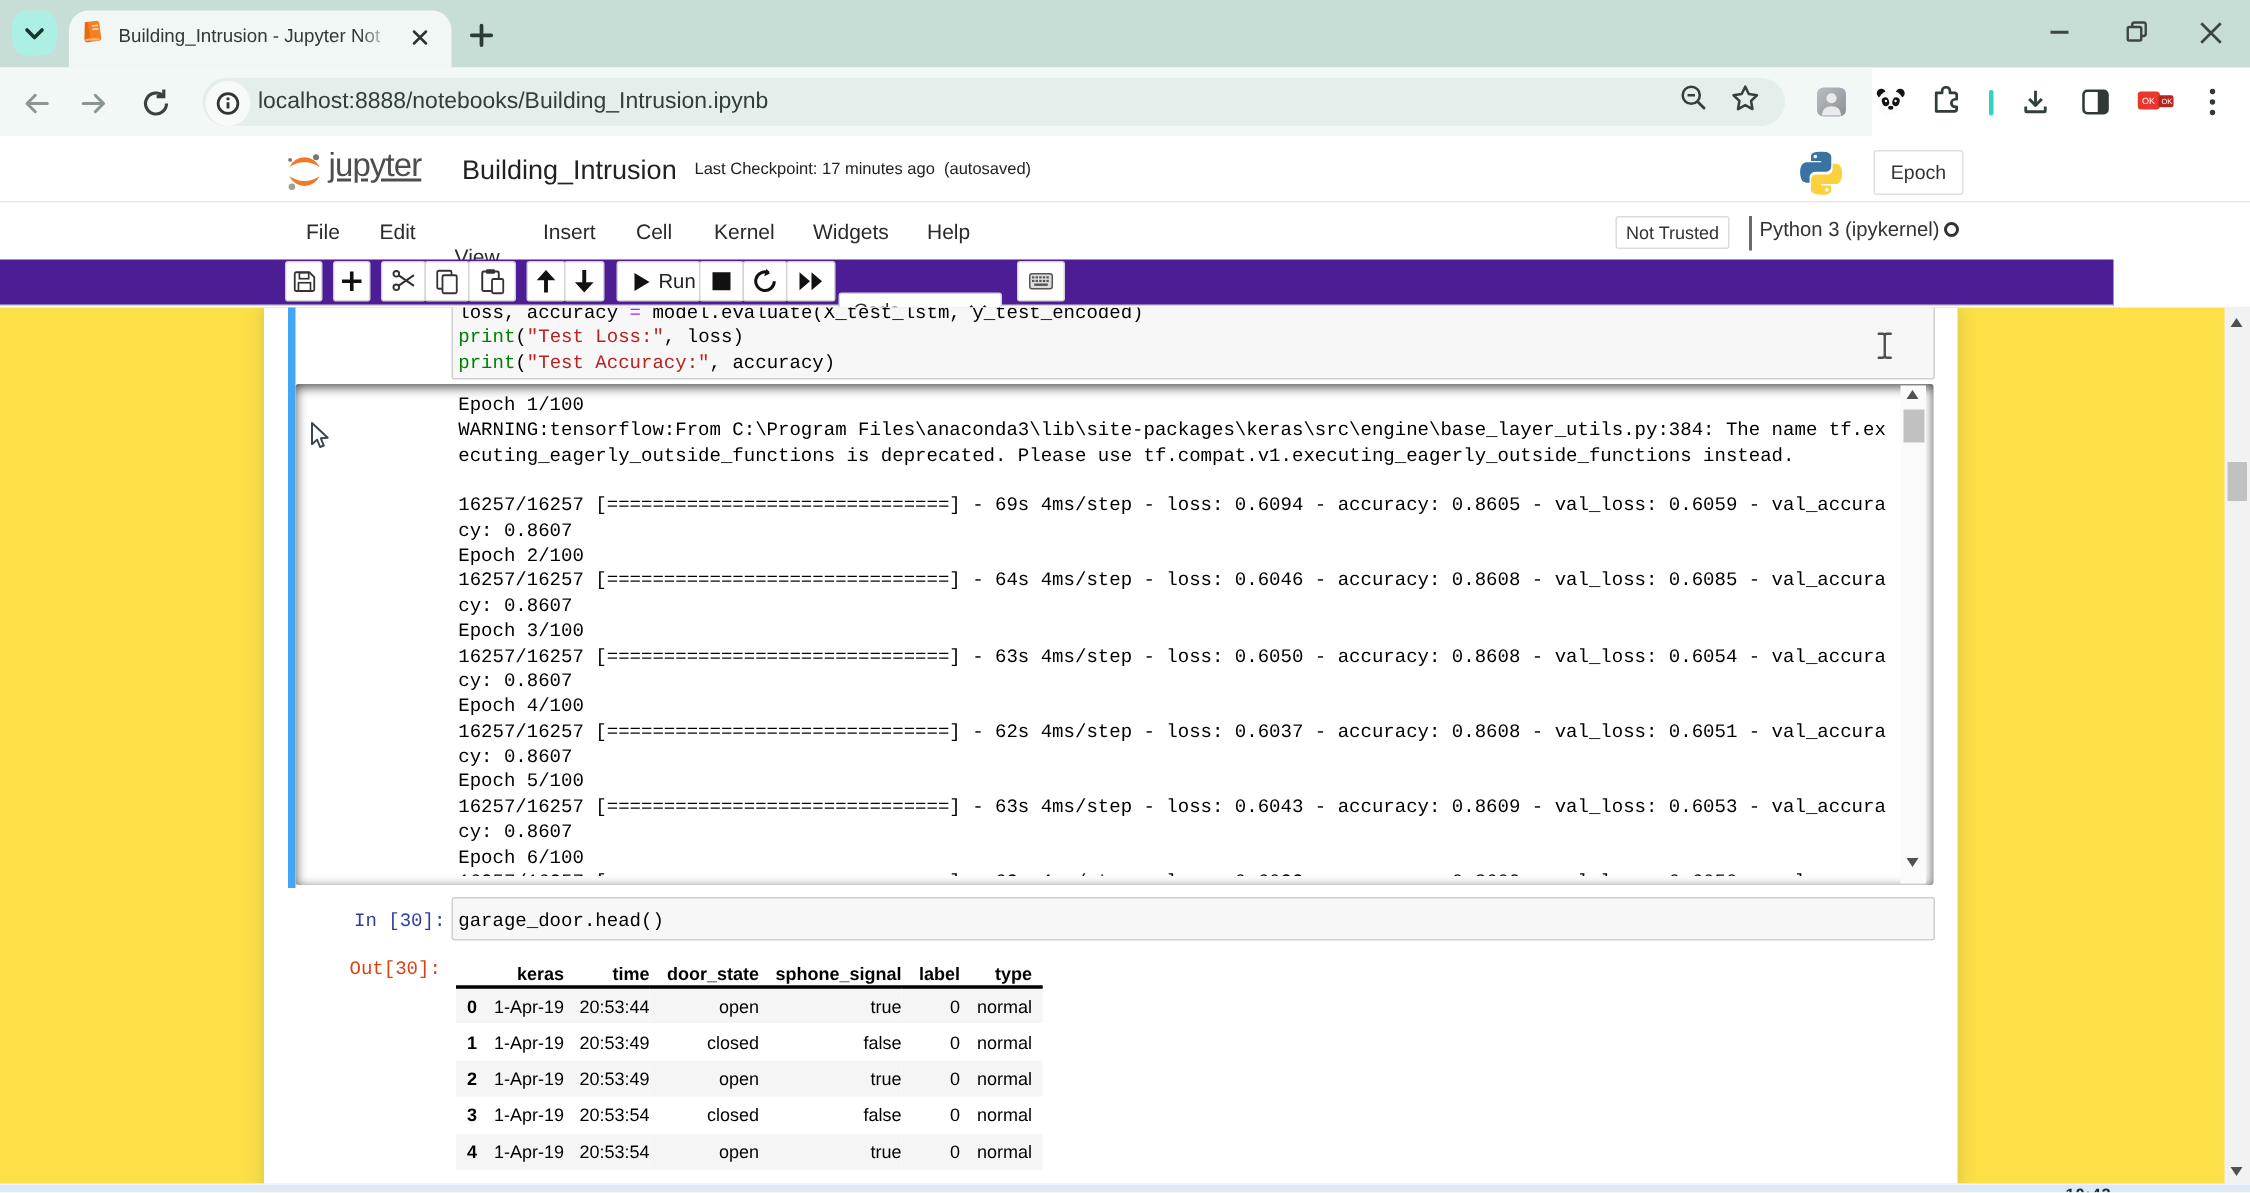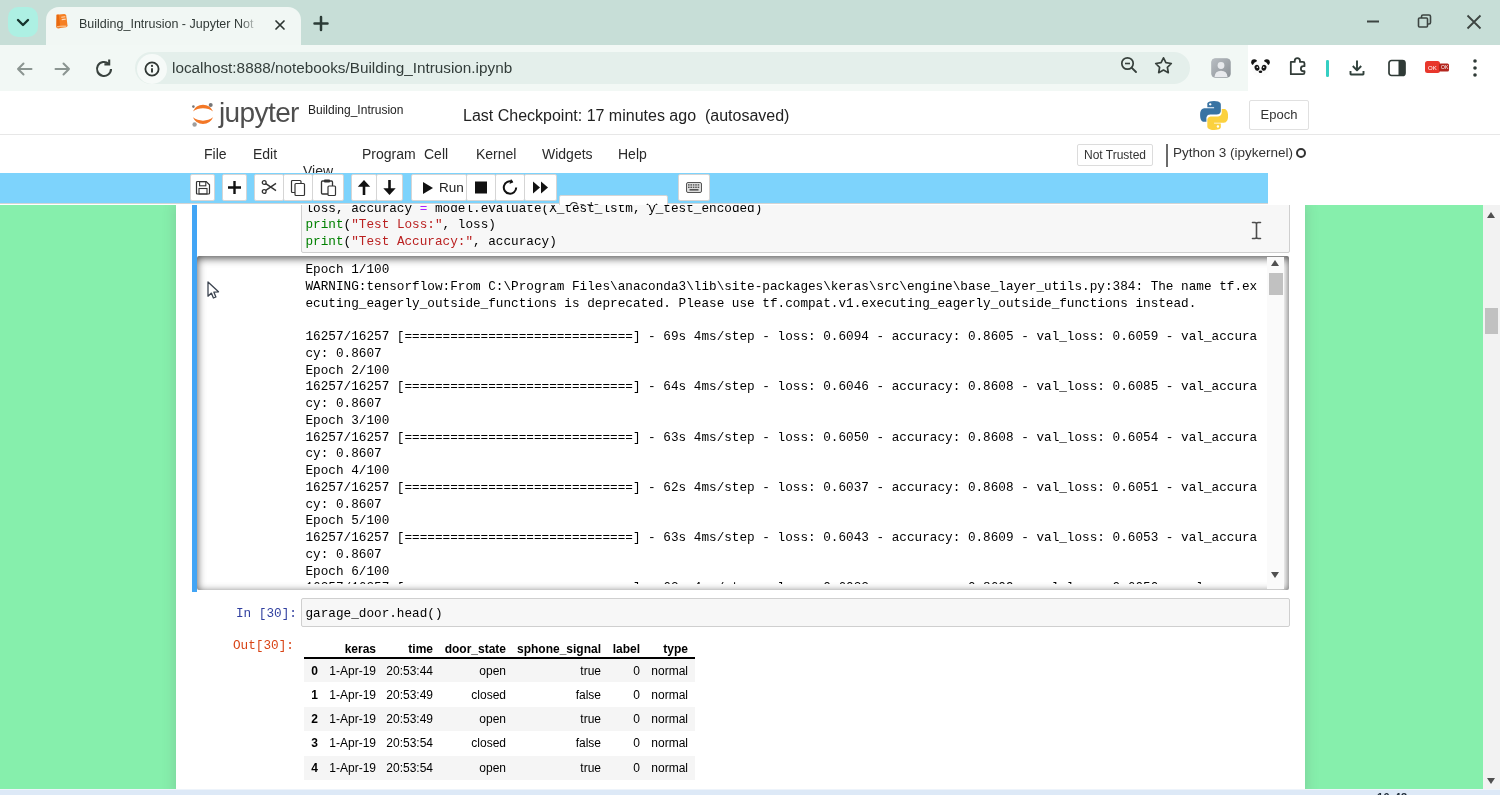--- a/index.html
+++ b/index.html
@@ -17,34 +17,34 @@
 #plusbtn { position:absolute; left:308px; top:10px; width:26px; height:26px; }
 
 
 #navbar { position:absolute; left:0; top:45px; width:1248px; height:46px; background:#f2f8f5; }
 #pill { position:absolute; left:135px; top:7px; width:1055px; height:32px; border-radius:16px; background:#e4efeb; }
 #urltext { position:absolute; left:172px; top:14px; font-size:15.3px; color:#333d3a; letter-spacing:0px; }
 
 
 #jpage { position:absolute; left:0; top:91px; width:1500px; height:704px; background:#fff; }
 #jheader { position:absolute; left:0; top:0; width:1500px; height:44px; background:#fff; border-bottom:1px solid #e7e7e7; }
-#jtitle { position:absolute; left:308px; top:12px; font-size:12px; color:#222; }
-#jcheckpoint { position:absolute; left:463px; top:16px; font-size:16px; color:#222; }
+#jtitle { position:absolute; left:308px; top:12px; font-size:18px; color:#222; }
+#jcheckpoint { position:absolute; left:463px; top:16px; font-size:11px; color:#222; }
 #logouts { position:absolute; left:1249px; top:9px; width:60px; height:30px; border:1px solid #e0e0e0; border-radius:2px; background:#fff; font-size:13px; color:#333; text-align:center; line-height:28px; }
 #menurow { position:absolute; left:0; top:45px; width:1500px; height:37px; background:#fff; }
 .menuitem { position:absolute; top:10px; font-size:14px; color:#2a2a2a; }
 #nottrusted { position:absolute; left:1060px; top:8px; width:76px; height:22px; border:1px solid #dcdcdc; border-radius:2px; font-size:12px; color:#333; text-align:center; line-height:20px;margin-left:17px; }
 #kerneldiv { position:absolute; left:1166px; top:8px; width:2px; height:23px; background:#6b6b6b; }
 #kernelname { position:absolute; left:1173px; top:9px; font-size:13.5px; color:#333; }
 #kernelind { position:absolute; left:1296px; top:12px; width:10px; height:10px; border:2px solid #333; border-radius:50%; }
-#toolbar { position:absolute; left:0; top:82px; width:1268px; height:31px; background:#7dd3fc; border-bottom:1px solid #d4d4d4; }
+#toolbar { position:absolute; left:0; top:82px; width:1409px; height:31px; background:#4c1d95; border-bottom:1px solid #d4d4d4; }
 .tbtn { position:absolute; top:1px; height:27px; border:1px solid #d5d5d5; border-radius:2px; background:#fff; }
 
 
-#site { position:absolute; left:0; top:205px; width:1500px; height:590px; background:#86efac; overflow:hidden; }
+#site { position:absolute; left:0; top:205px; width:1500px; height:590px; background:#fde047; overflow:hidden; }
 #container { position:absolute; left:176px; top:0px; width:1129px; height:590px; background:#fff; box-shadow:0 0 12px 1px rgba(87,87,87,0.2); }
 
 .mono { font-family:"Liberation Mono", monospace; font-size:12.7px; line-height:16.75px; white-space:pre; }
 #bluebar { position:absolute; left:192px; top:-1px; width:5px; height:388px; background:#42a5f5; }
 #inbox1 { position:absolute; left:301px; top:-10px; width:989px; height:57.5px; background:#f7f7f7; border:1px solid #cfcfcf; border-radius:2px; }
 #code1 { position:absolute; left:305.5px; top:-4.4px; }
 #outbox { position:absolute; left:197px; top:51px; width:1092px; height:334px; background:#fff; border-radius:2px; box-shadow:inset 0 2px 8px rgba(0,0,0,0.72); overflow:hidden; }
 #outtext { position:absolute; left:108.5px; top:6.0px; color:#000; }
 #outclip { position:absolute; left:0; top:0; width:1092px; height:327.5px; overflow:hidden; }
 #inbox2 { position:absolute; left:301px; top:392.8px; width:989px; height:29.5px; background:#f7f7f7; border:1px solid #cfcfcf; border-radius:2px; }
@@ -204,34 +204,34 @@
 
   <div id="jpage">
     <div id="jheader">
       <svg class="abs" style="left:189px;top:10px;" width="28" height="27" viewBox="0 0 28 27">
         <path d="M3.9 10.5 A11 11 0 0 1 24.1 10.5 A17 17 0 0 0 3.9 10.5 Z" fill="#f37726"></path>
         <path d="M3.9 16.3 A11 11 0 0 0 24.1 16.3 A17 17 0 0 1 3.9 16.3 Z" fill="#f37726"></path>
         <circle cx="21.7" cy="3.9" r="2" fill="#767677"></circle>
         <circle cx="4.4" cy="5.6" r="1.3" fill="#767677"></circle>
         <circle cx="5.6" cy="23.5" r="2.2" fill="#9e9e9e"></circle>
       </svg>
-      <div class="abs" style="left:219px;top:6px;font-size:28px;color:#4e4e4e;letter-spacing:-0.6px;">jupyter</div>
+      <div class="abs" style="left:219px;top:6px;font-size:22px;color:#4e4e4e;letter-spacing:-0.6px;text-decoration:underline;">jupyter</div>
       <div id="jtitle">Building_Intrusion</div>
       <div id="jcheckpoint">Last Checkpoint: 17 minutes ago&nbsp;&nbsp;(autosaved)</div>
       <svg class="abs" style="left:1200px;top:10px;" width="28" height="29" viewBox="0 0 110 114">
         <path d="M54.9 0 C27 0 28.7 12.1 28.7 12.1 L28.8 24.7 H55.4 V28.4 H18.2 C18.2 28.4 0.3 26.4 0.3 54.6 C0.3 82.8 15.9 81.8 15.9 81.8 H25.2 V68.7 C25.2 68.7 24.7 53.1 40.6 53.1 H67 C67 53.1 81.9 53.3 81.9 38.7 V14.5 C81.9 14.5 84.2 0 54.9 0 Z M40.2 8.4 C42.8 8.4 45 10.5 45 13.2 C45 15.8 42.8 18 40.2 18 C37.5 18 35.4 15.8 35.4 13.2 C35.4 10.5 37.5 8.4 40.2 8.4 Z" fill="#3873a3"></path>
         <path d="M55.7 113.6 C83.6 113.6 81.9 101.5 81.9 101.5 L81.8 88.9 H55.2 V85.2 H92.4 C92.4 85.2 110.3 87.2 110.3 59 C110.3 30.8 94.7 31.8 94.7 31.8 H85.4 V44.9 C85.4 44.9 85.9 60.5 70 60.5 H43.6 C43.6 60.5 28.7 60.3 28.7 74.9 V99.1 C28.7 99.1 26.4 113.6 55.7 113.6 Z M70.4 105.2 C67.8 105.2 65.6 103.1 65.6 100.4 C65.6 97.8 67.8 95.6 70.4 95.6 C73.1 95.6 75.2 97.8 75.2 100.4 C75.2 103.1 73.1 105.2 70.4 105.2 Z" fill="#fbd13e"></path>
       </svg>
       <div id="logouts">Epoch</div>
     </div>
     <div id="menurow">
       <div class="menuitem" style="left:204px;">File</div>
       <div class="menuitem" style="left:253px;">Edit</div>
       <div class="menuitem" style="left:303px;margin-top:17px;">View</div>
-      <div class="menuitem" style="left:362px;">Program</div>
+      <div class="menuitem" style="left:362px;">Insert</div>
       <div class="menuitem" style="left:424px;">Cell</div>
       <div class="menuitem" style="left:476px;">Kernel</div>
       <div class="menuitem" style="left:542px;">Widgets</div>
       <div class="menuitem" style="left:618px;">Help</div>
       <div id="nottrusted">Not Trusted</div>
       <div id="kerneldiv"></div>
       <div id="kernelname">Python 3 (ipykernel)</div>
       <div id="kernelind"></div>
     </div>
     <div id="toolbar">

